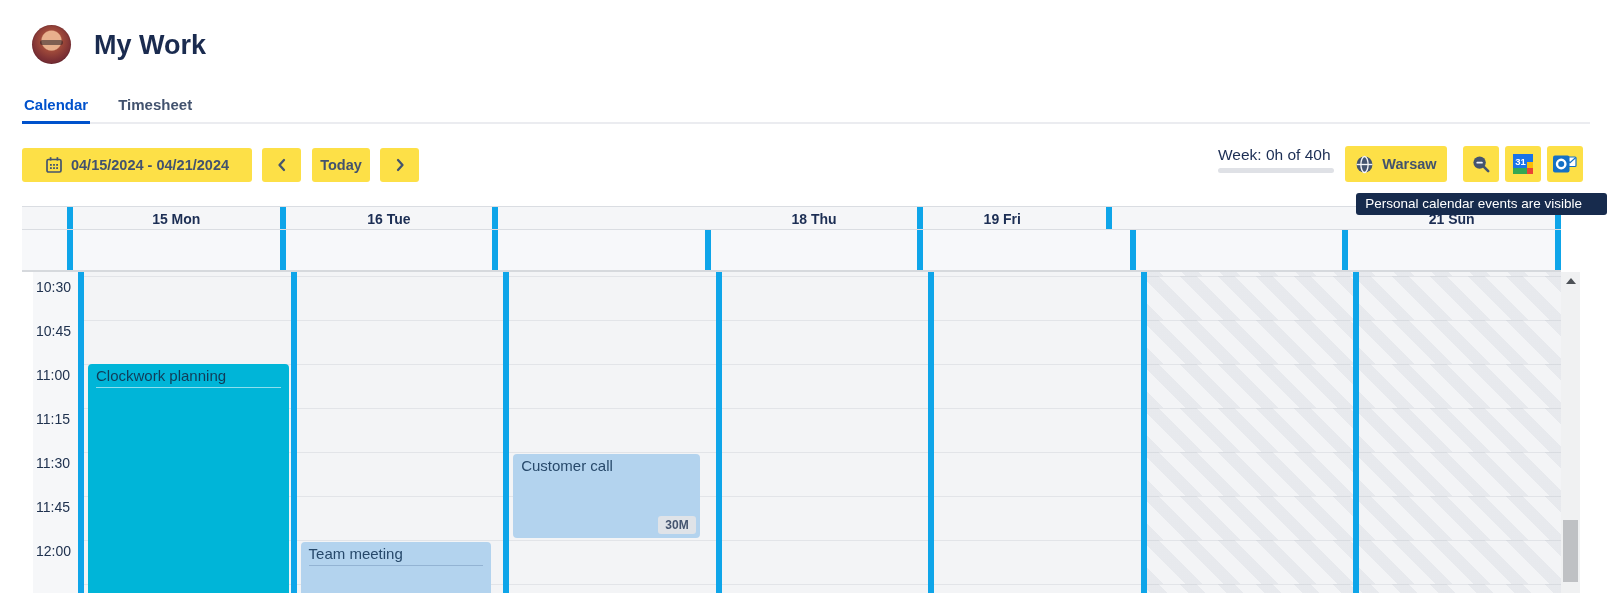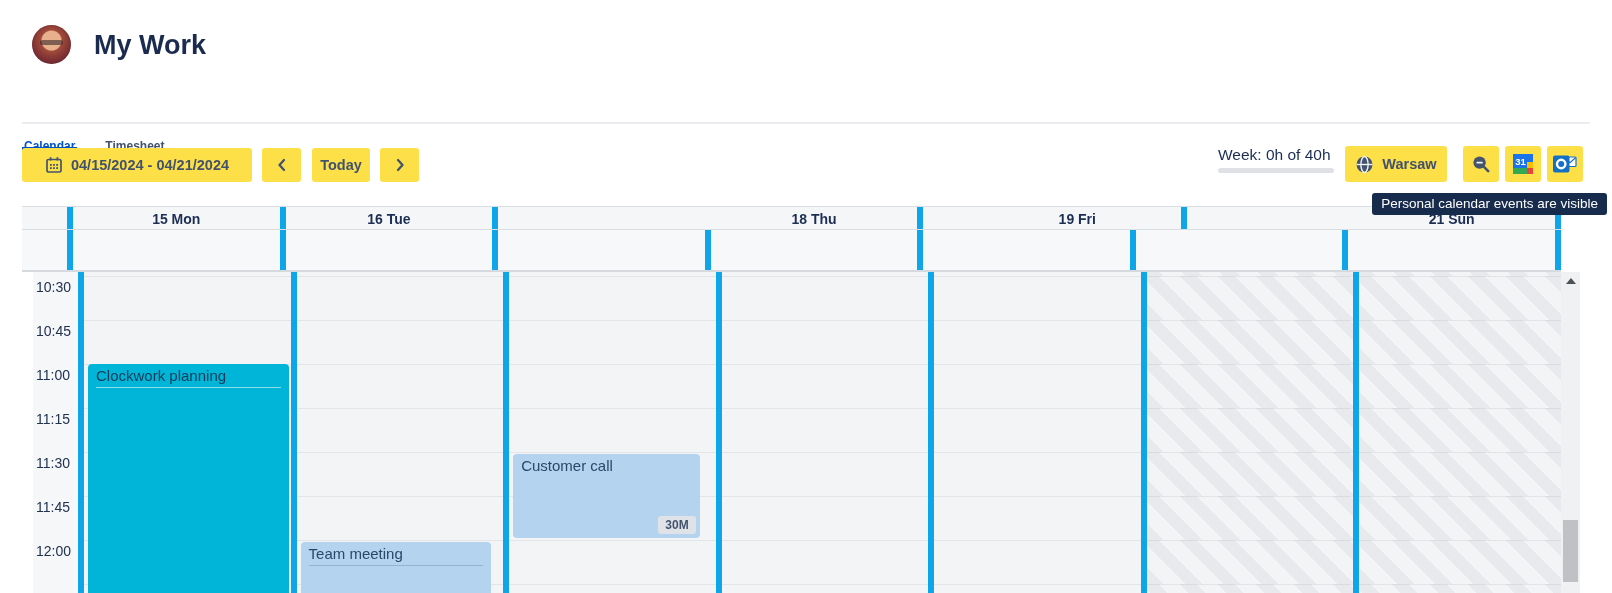--- a/index.html
+++ b/index.html
@@ -10,42 +10,42 @@
   
   #avatar{left:32px;top:25px;width:39px;height:39px;border-radius:50%;
     background:radial-gradient(circle at 50% 40%,#e8b08d 0 31%,#a04a3a 35%,#7c3034 65%,#5c2130 100%);
     box-shadow:inset 0 0 0 1px rgba(0,0,0,.08);}
   #avatar:after{content:"";position:absolute;left:8px;top:15px;width:23px;height:5px;
     border-radius:3px;background:rgba(40,30,35,.55);}
   #page-title{left:94px;top:27px;font-size:27px;font-weight:600;color:#1a2b4f;line-height:36px;}
 
   
   #tabs{left:22px;top:92px;width:1568px;height:30px;border-bottom:2px solid #ebecf0;display:flex;gap:26px;}
-  .tab{font-size:12px;font-weight:600;color:#42526e;padding:4px 2px 8px 2px;cursor:pointer;margin-top:43px;}
+  .tab{font-size:15px;font-weight:600;color:#42526e;padding:4px 2px 8px 2px;cursor:pointer;}
   .tab.active{color:#0052cc;border-bottom:3px solid #0052cc;margin-bottom:-2px;}
 
   
   .btn{background:#fde047;border:none;border-radius:3px;color:#42526e;font-family:inherit;
        font-size:14.5px;font-weight:600;display:flex;align-items:center;justify-content:center;
        gap:8px;cursor:pointer;}
   #btn-range{left:22px;top:148px;width:230px;height:34px;}
   #btn-prev{left:262px;top:148px;width:39px;height:34px;}
   #btn-today{left:312px;top:148px;width:58px;height:34px;}
   #btn-next{left:380px;top:148px;width:39px;height:34px;}
   #week-block{left:1218px;top:146px;width:116px;}
   #week-text{font-size:15.5px;color:#1c2e54;white-space:nowrap;}
   #week-bar{margin-top:4px;height:5px;border-radius:2.5px;background:#dfe1e6;position:relative;overflow:hidden;}
   #week-fill{position:absolute;left:0;top:0;bottom:0;background:#36b37e;}
   #btn-warsaw{left:1345px;top:146px;width:102px;height:36px;}
   #btn-zoomout{left:1463px;top:146px;width:36px;height:36px;}
   #btn-google{left:1505px;top:146px;width:36px;height:36px;}
   #btn-outlook{left:1547px;top:146px;width:36px;height:36px;}
 
   #tooltip{top:193px;right:5px;background:#172b4d;color:#fff;font-size:13.5px;
-    padding:3px 9px 4px 9px;border-radius:3px;z-index:40;white-space:nowrap;}
+    padding:3px 25px 4px 9px;border-radius:3px;z-index:40;white-space:nowrap;}
 
   
   #grid{left:22px;top:206px;width:1558px;height:387px;}
   .grow{position:absolute;left:0;width:1539px;border-top:1px solid #dadde2;box-sizing:border-box;}
   #row-head{top:0;height:23px;background:#f5f6f8;}
   #row-allday{top:23px;height:41px;background:#f7f8fa;}
   #allday-divider{position:absolute;top:64px;left:0;width:1539px;height:2px;background:#d6d9dd;}
   #time-wrap{position:absolute;top:66px;left:11px;width:1539px;height:331px;overflow:hidden;background:#3b82f6;}
   .gcell{position:absolute;top:0;bottom:0;border-right:6px solid #0ea5e9;box-sizing:border-box;}
   .day-head{font-size:14px;font-weight:700;color:#1c2e54;display:flex;align-items:center;justify-content:center;}
@@ -179,21 +179,21 @@
 </button>
 
 <div class="abs" id="tooltip">Personal calendar events are visible</div>
 
 <div class="abs" id="grid">
   <div class="grow" id="row-head">
       <div class="gcell" style="left: 0px; width: 51px; height: 23px;"></div>
       <div class="gcell day-head" style="left: 51px; width: 212.571px; height: 23px;">15 Mon</div>
       <div class="gcell day-head" style="left: 263.571px; width: 212.571px; height: 23px;">16 Tue</div>
       <div class="gcell day-head" style="left: 688.714px; width: 212.571px; height: 23px;">18 Thu</div>
-      <div class="gcell day-head" style="left: 952px; width: 212.571px; height: 23px; text-align: right;">19 Fri</div>
+      <div class="gcell day-head" style="left: 877px; width: 212.571px; height: 23px; text-align: right;">19 Fri</div>
       <div class="gcell day-head" style="left: 1326.43px; width: 212.571px; height: 23px;">21 Sun</div>
     </div>
   <div class="grow" id="row-allday">
       <div class="gcell" style="left: 0px; width: 51px; height: 41px;"></div>
       <div class="gcell" style="left: 51px; width: 212.571px; height: 41px;"></div>
       <div class="gcell" style="left: 263.571px; width: 212.571px; height: 41px;"></div>
       <div class="gcell" style="left: 476.143px; width: 212.571px; height: 41px;"></div>
       <div class="gcell" style="left: 688.714px; width: 212.571px; height: 41px;"></div>
       <div class="gcell" style="left: 901.286px; width: 212.571px; height: 41px;"></div>
       <div class="gcell" style="left: 1113.86px; width: 212.571px; height: 41px;"></div>

